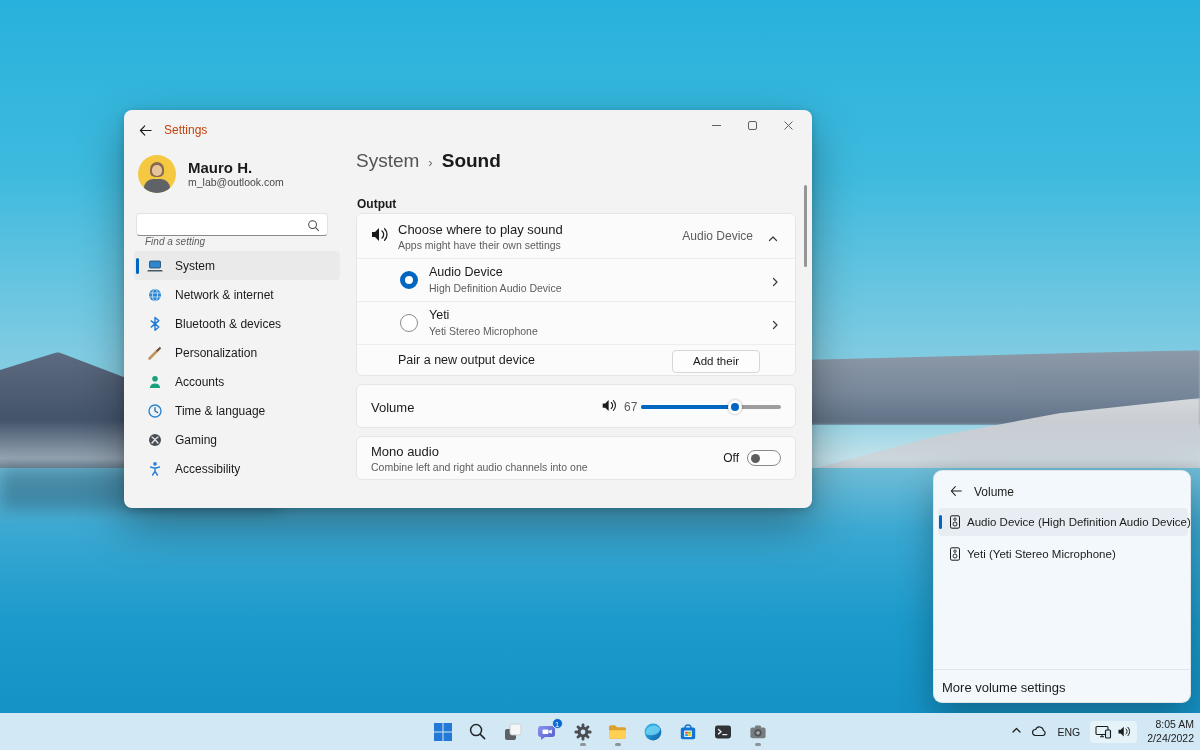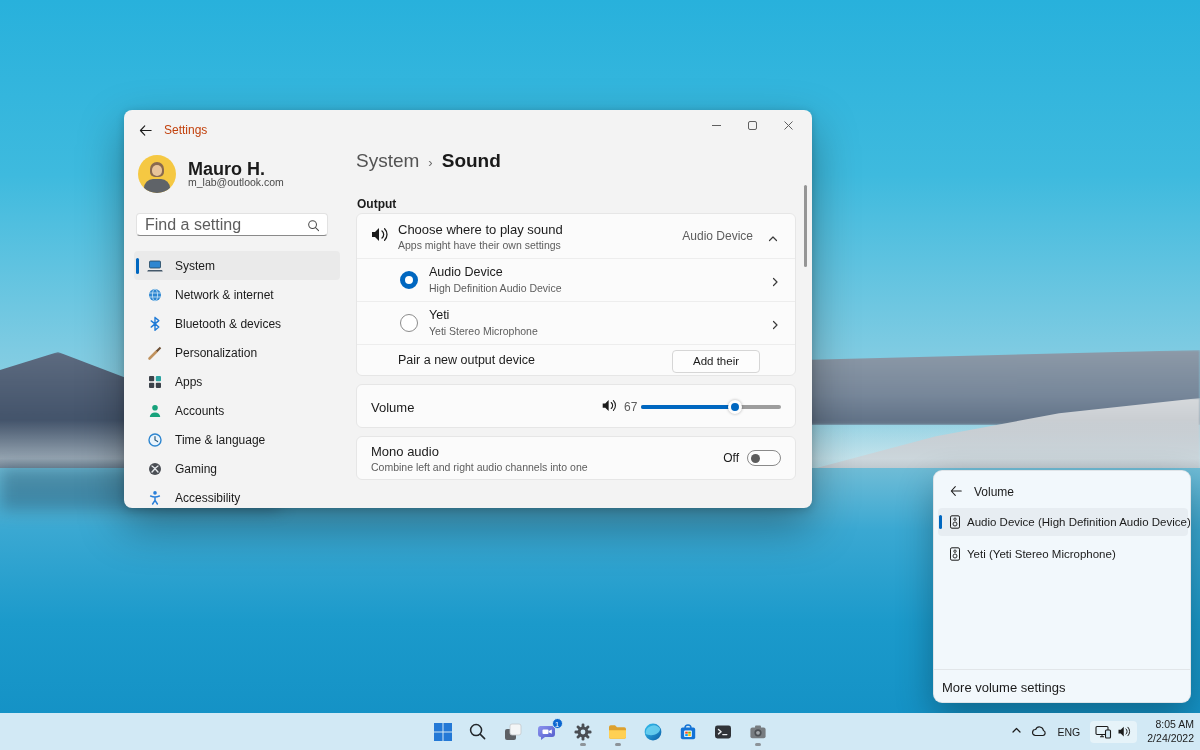--- a/index.html
+++ b/index.html
@@ -32,27 +32,27 @@
   .titlebar-back { position:absolute; left:11px; top:10px; width:20px; height:20px; display:flex; align-items:center; justify-content:center; }
   .titlebar-title { position:absolute; left:40px; top:13px; font-size:12px; color:#c2410c; }
   .win-controls { position:absolute; right:6px; top:0; height:30px; display:flex; }
   .win-btn { width:36px; height:30px; display:flex; align-items:center; justify-content:center; color:#5f5f5f; }
 
   .profile-avatar { position:absolute; left:14px; top:45px; width:38px; height:38px; border-radius:50%;
     background:#f5c842; overflow:hidden; }
   .avatar-head { position:absolute; left:12px; top:7px; width:14px; height:15px; border-radius:7px 7px 5px 5px; background:#8a6a4f; }
   .avatar-face { position:absolute; left:14px; top:10px; width:10px; height:11px; border-radius:5px; background:#e8c49a; }
   .avatar-body { position:absolute; left:6px; top:24px; width:26px; height:16px; border-radius:9px 9px 0 0; background:#5f6368; }
-  .profile-name { position:absolute; left:64px; top:49px; font-size:18px; font-weight:700; color:#1b1b1b; }
+  .profile-name { position:absolute; left:64px; top:49px; font-size:15px; font-weight:700; color:#1b1b1b; }
   .profile-email { position:absolute; left:64px; top:66px; font-size:10.5px; color:#4a4a4a; }
 
   .searchbox { position:absolute; left:12px; top:103px; width:192px; height:23px; background:#fff;
     border:1px solid #e2e2e2; border-bottom:1px solid #8a8a8a; border-radius:4px; }
-  .searchbox input { position:absolute; left:8px; top:0; width:160px; height:21px; border:none; outline:none;
-    font-family:"Liberation Sans",sans-serif; font-size:16px; color:#1b1b1b; background:transparent; }
+  .searchbox input { position:absolute; left:8px; top:17px; width:160px; height:21px; border:none; outline:none;
+    font-family:"Liberation Sans",sans-serif; font-size:10px; color:#1b1b1b; background:transparent;font-style:italic; }
   .searchbox input::placeholder { color:#5d5d5d; }
   .search-glyph { position:absolute; right:7px; top:4px; }
 
   .nav { position:absolute; left:10px; top:141px; width:206px; }
   .nav-item { position:relative; height:29px; border-radius:4px; display:flex; align-items:center; }
   .nav-item.selected { background:#eaeaea; }
   .nav-accent { position:absolute; left:2px; top:6.5px; width:3px; height:16px; border-radius:2px; background:#0067c0; }
   .nav-icon { width:16px; height:16px; margin-left:13px; flex:0 0 16px; }
   .nav-label { margin-left:12px; font-size:12px; color:#1b1b1b; }
 
@@ -217,31 +217,20 @@
       <span class="nav-label">Bluetooth &amp; devices</span>
     </div>
     <div class="nav-item">
       <span class="nav-icon">
         <svg width="16" height="16" viewBox="0 0 16 16">
             <path d="M2.5 13.5 L9.5 6.5" stroke="#c0925e" stroke-width="2.6" stroke-linecap="round"></path>
             <path d="M9 5.5 L12.8 1.8 L14.2 3.2 L10.6 7 Z" fill="#6e4f33"></path>
           </svg>
       </span>
       <span class="nav-label">Personalization</span>
-    </div>
-    <div class="nav-item">
-      <span class="nav-icon">
-        <svg width="16" height="16" viewBox="0 0 16 16">
-            <rect x="2" y="2" width="5.2" height="5.2" rx="1" fill="#3c424a"></rect>
-            <rect x="8.8" y="2" width="5.2" height="5.2" rx="1" fill="#2aa3a0"></rect>
-            <rect x="2" y="8.8" width="5.2" height="5.2" rx="1" fill="#3c424a"></rect>
-            <rect x="8.8" y="8.8" width="5.2" height="5.2" rx="1" fill="#3c424a"></rect>
-          </svg>
-      </span>
-      <span class="nav-label">Apps</span>
     </div>
     <div class="nav-item">
       <span class="nav-icon">
         <svg width="16" height="16" viewBox="0 0 16 16">
             <circle cx="8" cy="4.8" r="2.8" fill="#17a27b"></circle>
             <path d="M2.8 14 a5.2 4.6 0 0 1 10.4 0 Z" fill="#17a27b"></path>
           </svg>
       </span>
       <span class="nav-label">Accounts</span>
     </div>

